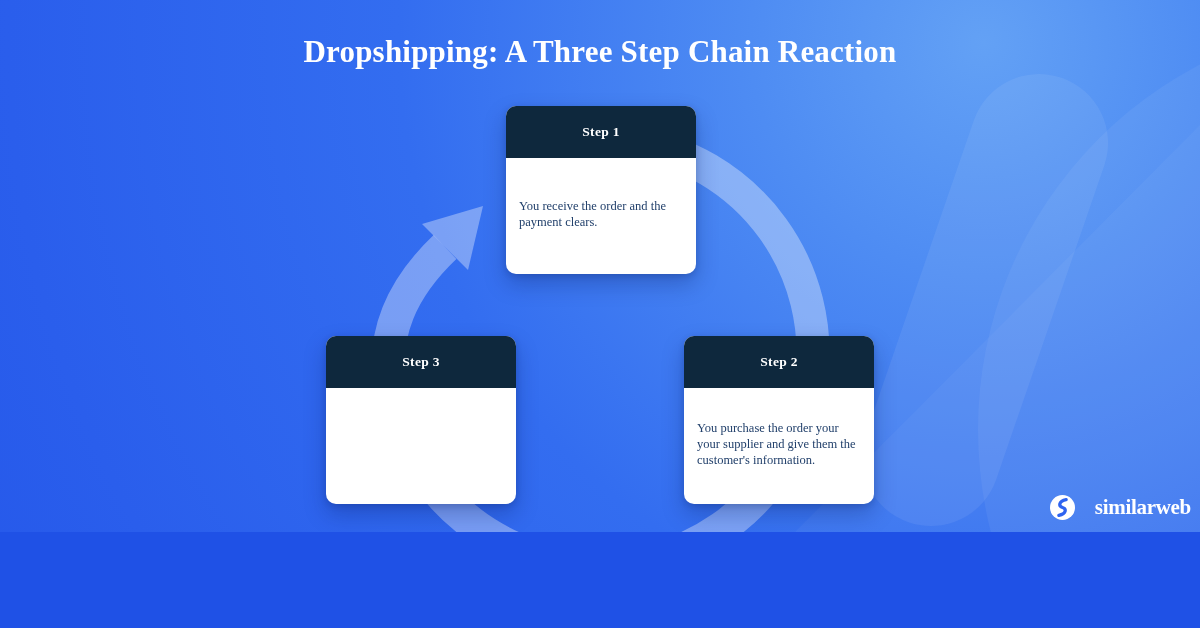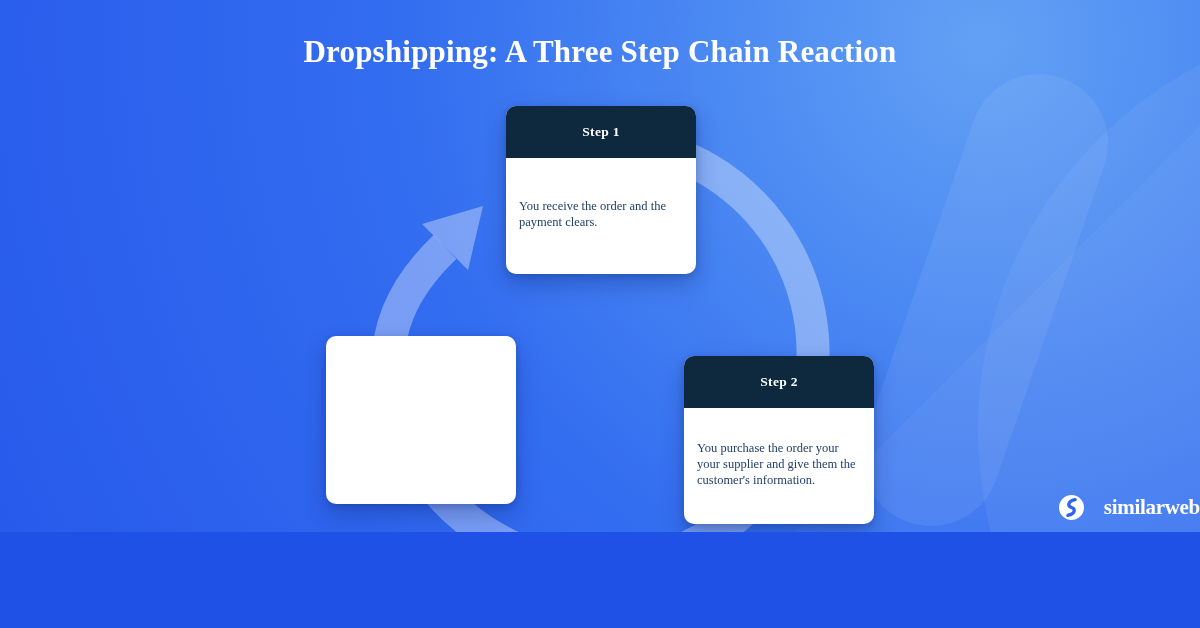--- a/index.html
+++ b/index.html
@@ -48,40 +48,40 @@
   
   .card{
     position:absolute;width:190px;height:168px;
     background:var(--card-bg,#ffffff);
     border-radius:10px;
     box-shadow:0 10px 22px rgba(8,25,90,0.28), 0 2px 6px rgba(8,25,90,0.18);
     display:flex;flex-direction:column;
     overflow:hidden;
   }
   .card-1{left:506px;top:106px;}
-  .card-2{left:684px;top:336px;margin-top:20px;}
+  .card-2{left:684px;top:336px;}
   .card-3{left:326px;top:336px;}
   .card-header{
     height:52px;flex:0 0 52px;
     background:var(--header-navy,#0e283d);
     color:#ffffff;
     font-size:13.5px;font-weight:700;letter-spacing:0.3px;
     display:flex;align-items:center;justify-content:center;
   }
   .card-body{
     flex:1;
     display:flex;align-items:center;justify-content:center;
     padding:6px 13px 10px;
     text-align:left;
     font-size:12.5px;line-height:16px;
     color:var(--body-text,#22406b);
   }
   
   .logo{
-    position:absolute;right:0;bottom:12px;
+    position:absolute;right:9px;bottom:12px;
     display:flex;align-items:flex-end;gap:20px;
   }
   .logo-text{
     color:#ffffff;font-size:21px;font-weight:700;letter-spacing:-0.3px;
   }
 </style>
 </head>
 <body>
 
 <div class="canvas">
@@ -101,20 +101,21 @@
     <div class="card-header">Step 1</div>
     <div class="card-body">You receive the order and the payment clears.</div>
   </div>
 
   <div class="card card-2">
     <div class="card-header">Step 2</div>
     <div class="card-body">You purchase the order your your supplier and give them the customer's information.</div>
   </div>
 
   <div class="card card-3">
+    <div class="card-header">Step 3</div>
   </div>
 
   <div class="logo">
     <svg width="25" height="25" viewBox="0 0 24 24" aria-hidden="true">
       <circle cx="12" cy="12" r="12" fill="#ffffff"></circle>
       <path d="M15.5 4.5 C8 6 8.2 10.8 12 12 C15.8 13.2 16 18 8.5 19.5" fill="none" stroke="#2E63F0" stroke-width="3.1" stroke-linecap="round"></path>
     </svg>
     <span class="logo-text">similarweb</span>
   </div>
 

